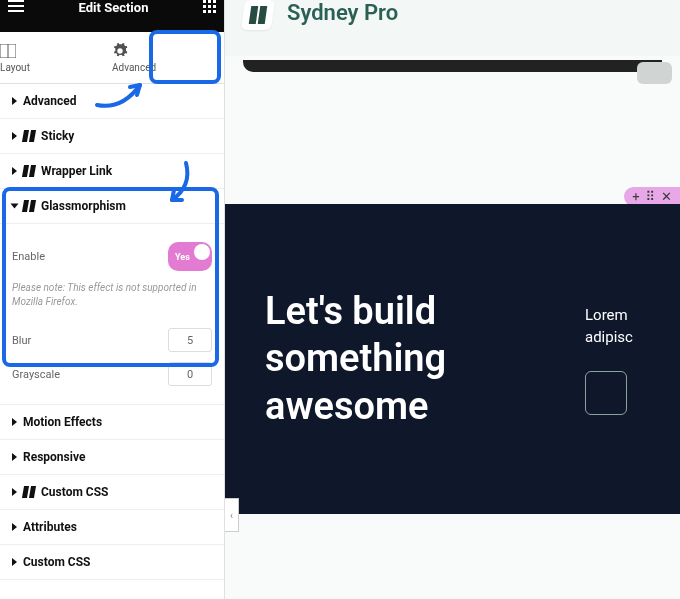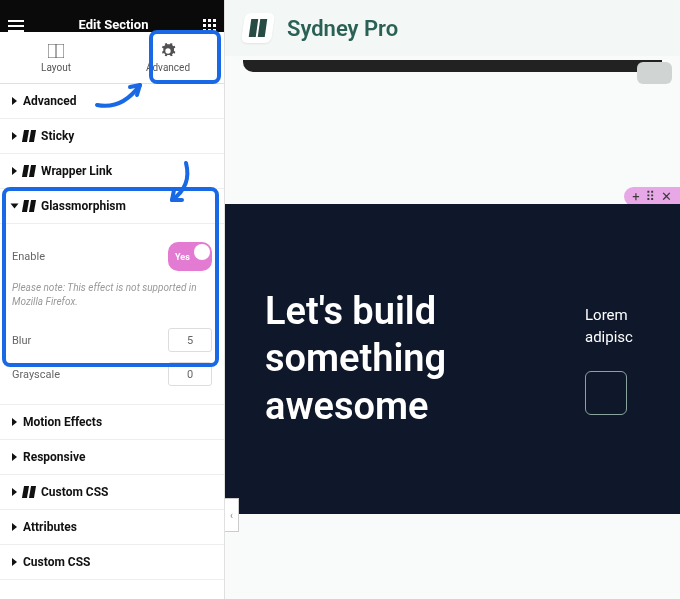--- a/index.html
+++ b/index.html
@@ -1,44 +1,44 @@
 <!DOCTYPE html>
 <html><head>
 <meta charset="utf-8">
 <style>
 *{box-sizing:border-box;margin:0;padding:0;font-family:-apple-system,BlinkMacSystemFont,"Segoe UI",Roboto,sans-serif}
 body{width:680px;height:599px;overflow:hidden;display:flex;background:#fff}
 .sidebar{width:225px;height:100%;border-right:1px solid #e0e0e0;display:flex;flex-direction:column;background:#fff}
-.topbar{background:#0a0a0a;color:#fff;height:32px;display:flex;align-items:flex-end;justify-content:space-between;padding:0 8px}
+.topbar{background:#0a0a0a;color:#fff;height:32px;display:flex;align-items:flex-start;justify-content:space-between;padding:0 8px}
 .topbar-title{font-size:13px;font-weight:700;flex:1;text-align:center}
 .hamburger{width:16px;height:12px;display:flex;flex-direction:column;justify-content:space-between}
 .hamburger div{height:2px;background:#fff}
 .grid-icon{display:grid;grid-template-columns:repeat(3,3px);grid-template-rows:repeat(3,3px);gap:2px}
 .grid-icon div{background:#fff}
 .tabs{display:flex;border-bottom:1px solid #e0e0e0;height:52px}
-.tab{flex:1;display:flex;flex-direction:column;align-items:center;justify-content:center;gap:3px;font-size:10px;color:#555;cursor:pointer}
+.tab{flex:1;display:flex;flex-direction:column;justify-content:center;gap:3px;font-size:10px;color:#555;cursor:pointer}
 .tab.active{position:relative}
 .tab-icon{width:16px;height:16px;display:flex;align-items:center;justify-content:center}
 .highlight-box{border:4px solid #1968e5;border-radius:8px;position:absolute;pointer-events:none;z-index:10}
 .panels{flex:1;overflow-y:auto}
 .panel-row{display:flex;align-items:center;padding:10px 12px;border-bottom:1px solid #eee;font-size:12px;font-weight:700;color:#111;cursor:pointer;gap:6px}
 .caret{width:0;height:0;border-top:4px solid transparent;border-bottom:4px solid transparent;border-left:5px solid #111}
 .caret.down{transform:rotate(90deg)}
 .s-icon{width:12px;height:12px;transform:skewX(-10deg)}
 .s-icon::before,.s-icon::after{content:"";display:block;width:5px;height:12px;background:#111;float:left}
 .s-icon::after{margin-left:2px}
 .glass-body{padding:8px 12px;border-bottom:1px solid #eee;font-size:11px;color:#666}
 .ctrl-row{display:flex;justify-content:space-between;align-items:center;margin:10px 0}
 .toggle{width:44px;height:29px;background:#e37bd3;border-radius:10px;position:relative;display:flex;align-items:center}
 .toggle-label{color:#fff;font-size:9px;font-weight:700;margin-left:7px}
 .toggle-knob{width:16px;height:16px;background:#fff;border-radius:50%;position:absolute;right:2px;top:2px}
 .note{font-style:italic;font-size:10px;color:#999;line-height:1.35;margin:4px 0 20px}
 .num-input{width:44px;height:24px;border:1px solid #ddd;border-radius:3px;text-align:center;font-size:11px;color:#666}
 .preview{flex:1;position:relative;background:#f9fbfa;overflow:hidden}
-.prev-header{height:56px;display:flex;align-items:center;gap:14px;padding:0 18px;background:#f3f7f5}
+.prev-header{height:56px;display:flex;gap:14px;padding:0 18px;background:#f3f7f5}
 .logo{width:30px;height:30px;border-radius:6px;background:#fff;display:flex;align-items:center;justify-content:center;transform:skewX(-8deg);box-shadow:0 1px 2px rgba(0,0,0,.08)}
 .logo div{width:7px;height:18px;background:#274c43;margin:0 1px}
 .site-title{font-size:22px;font-weight:600;color:#2b6155}
 .thin-bar{position:absolute;top:60px;left:18px;right:18px;height:12px;background:#222;border-radius:0 0 10px 10px}
 .gray-block{position:absolute;top:62px;right:8px;width:35px;height:22px;background:#d0d4d2;border-radius:6px}
 .section-handle{position:absolute;top:187px;right:0;padding:2px 8px;background:#e8a8e8;border-radius:10px 0 0 10px;display:flex;gap:6px;align-items:center;font-size:13px;color:#3a3a3a}
 .hero{position:absolute;top:204px;left:0;right:0;height:310px;background:#0f172a;color:#fff;display:flex;align-items:center;padding:0 40px;gap:60px}
 .hero h1{font-size:38px;font-weight:600;line-height:1.25;max-width:260px}
 .hero-right{font-size:15px;line-height:1.5}
 .ghost-btn{margin-top:22px;border:1px solid #8aa39c;padding:12px 20px;border-radius:6px;width:40px;height:44px}

